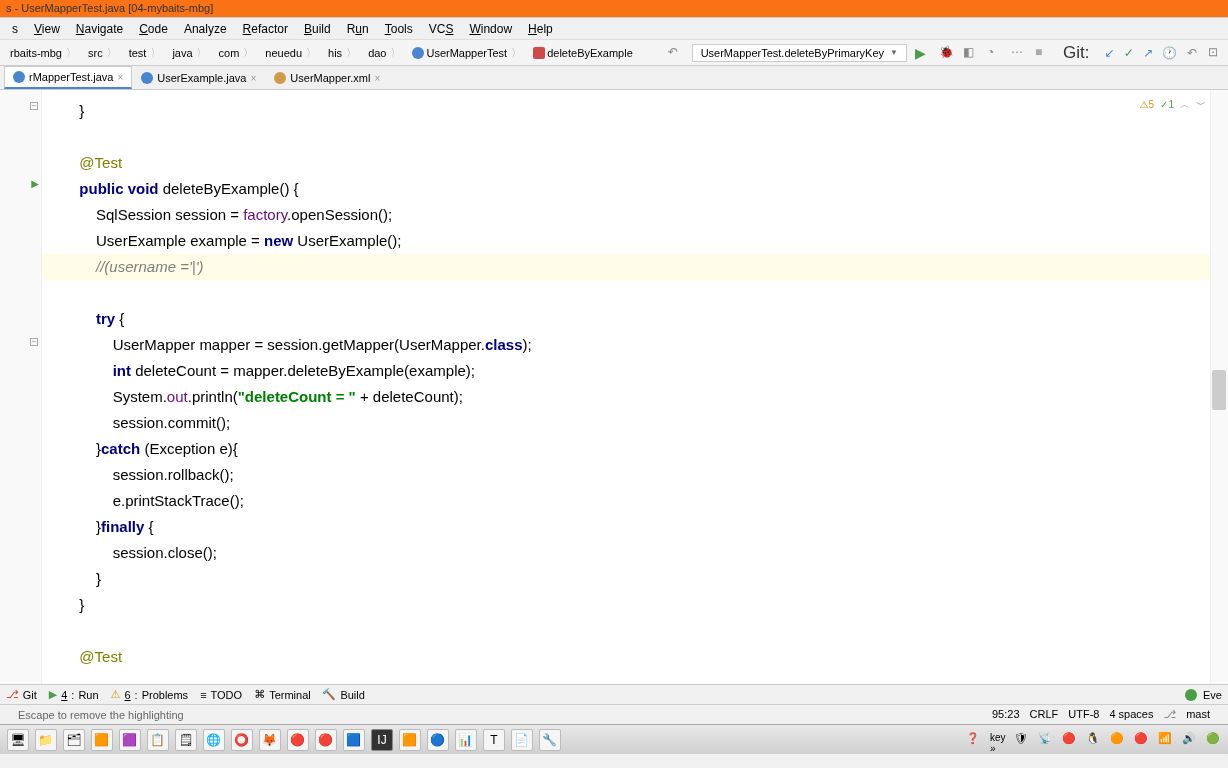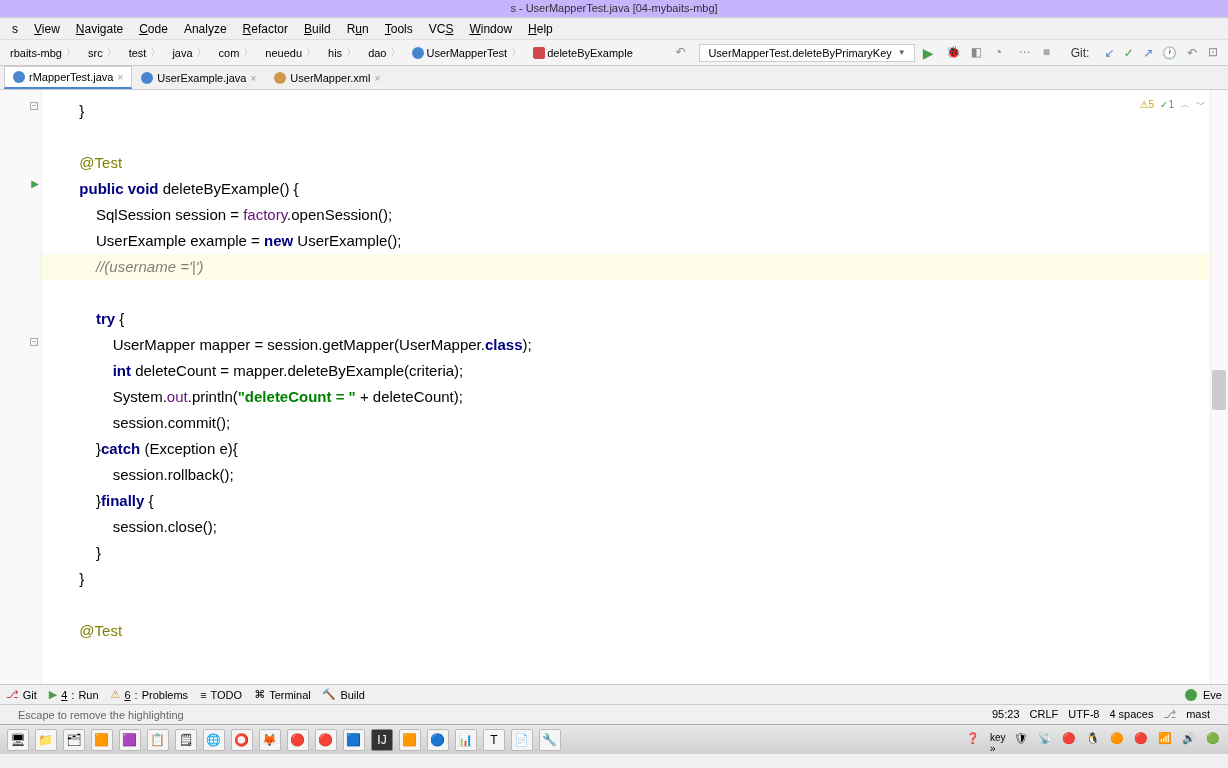--- a/index.html
+++ b/index.html
@@ -1,37 +1,37 @@
 <!DOCTYPE html>
 <html><head>
 <meta charset="utf-8">
 <style>
 * { margin: 0; padding: 0; box-sizing: border-box; font-family: "Microsoft YaHei", "SimSun", Arial, sans-serif; }
 body { width: 1228px; height: 768px; background: #f0f0f0; overflow: hidden; font-size: 12px; }
 
-.title-bar { background: #c4b5fd; height: 18px; padding: 2px 6px; font-size: 11px; color: #333; border-bottom: 1px solid #ccc; text-align: center; }
+.title-bar { background: #f97316; height: 18px; padding: 2px 6px; font-size: 11px; color: #333; border-bottom: 1px solid #ccc; }
 .menu-bar { background: #f0f0f0; height: 22px; display: flex; align-items: center; padding: 0 4px; border-bottom: 1px solid #ddd; }
 .menu-item { padding: 2px 8px; cursor: pointer; font-size: 12px; }
 .menu-item .underline { text-decoration: underline; }
 
 .nav-bar { background: #f4f4f4; height: 26px; display: flex; align-items: center; padding: 0 4px; border-bottom: 1px solid #ccc; }
 .breadcrumb { display: flex; align-items: center; flex: 1; }
 .bc-item { padding: 2px 6px; font-size: 11px; position: relative; display: flex; align-items: center; }
 .bc-item::after { content: '〉'; margin-left: 4px; color: #999; font-size: 10px; }
 .bc-item:last-child::after { content: ''; }
 .bc-icon { width: 12px; height: 12px; margin-right: 2px; display: inline-block; }
 .bc-icon.c { background: #4a86d0; border-radius: 50%; }
 .bc-icon.m { background: #d04a4a; border-radius: 2px; }
 .nav-right { display: flex; align-items: center; gap: 8px; }
 .nav-dropdown { border: 1px solid #ccc; padding: 2px 8px; font-size: 11px; background: #fff; display: flex; align-items: center; }
 .nav-dropdown::after { content: '▼'; margin-left: 6px; font-size: 8px; color: #666; }
 .tool-icon { width: 16px; height: 16px; display: inline-block; cursor: pointer; }
 .run-icon { color: #4a9e4a; font-size: 14px; }
 .bug-icon { color: #888; }
-.git-label { font-size: 12px; color: #333; padding: 0 4px; }
+.git-label { font-size: 17px; color: #333; padding: 0 4px; }
 .git-icons span { margin: 0 3px; font-size: 12px; }
 
 .tabs-bar { background: #f0f0f0; height: 24px; display: flex; align-items: flex-end; border-bottom: 1px solid #ccc; padding-left: 4px; }
 .tab { padding: 4px 8px; font-size: 11px; display: flex; align-items: center; gap: 4px; border: 1px solid transparent; position: relative; }
 .tab.active { background: #fff; border-color: #ccc; border-bottom: 2px solid #4a86d0; }
 .tab-icon { width: 12px; height: 12px; display: inline-block; border-radius: 50%; }
 .tab-icon.java { background: #4a86d0; }
 .tab-icon.xml { background: #d09a4a; }
 .tab-close { font-size: 10px; color: #999; cursor: pointer; }
 
@@ -171,25 +171,26 @@
 <div class="code-line">        }</div>
 <div class="code-line"> </div>
 <div class="code-line"><span class="anno">        @Test</span></div>
 <div class="code-line"><span class="kw">        public void </span><span class="method">deleteByExample</span><span>() {</span></div>
 <div class="code-line"><span>            SqlSession session = </span><span class="field">factory</span><span>.openSession();</span></div>
 <div class="code-line"><span>            UserExample example = </span><span class="kw">new </span><span>UserExample();</span></div>
 <div class="code-line highlight-line"><span class="comment">            //(username ='|')</span></div>
 <div class="code-line"> </div>
 <div class="code-line"><span class="kw">            try </span><span>{</span></div>
 <div class="code-line"><span>                UserMapper mapper = session.getMapper(UserMapper.</span><span class="kw">class</span><span>);</span></div>
-<div class="code-line"><span>                </span><span class="kw">int </span><span>deleteCount = mapper.deleteByExample(criteria);</span></div>
+<div class="code-line"><span>                </span><span class="kw">int </span><span>deleteCount = mapper.deleteByExample(example);</span></div>
 <div class="code-line"><span>                System.</span><span class="field">out</span><span>.println(</span><span class="str">"deleteCount = "</span><span> + deleteCount);</span></div>
 <div class="code-line"><span>                session.commit();</span></div>
 <div class="code-line"><span>            }</span><span class="kw">catch </span><span>(Exception e){</span></div>
 <div class="code-line"><span>                session.rollback();</span></div>
+<div class="code-line"><span>                e.printStackTrace();</span></div>
 <div class="code-line"><span>            }</span><span class="kw">finally </span><span>{</span></div>
 <div class="code-line"><span>                session.close();</span></div>
 <div class="code-line"><span>            }</span></div>
 <div class="code-line"><span>        }</span></div>
 <div class="code-line"> </div>
 <div class="code-line"><span class="anno">        @Test</span></div>
   </div>
   <div class="right-gutter">
     <div class="scrollbar-marker" style="top:280px"></div>
   </div>

